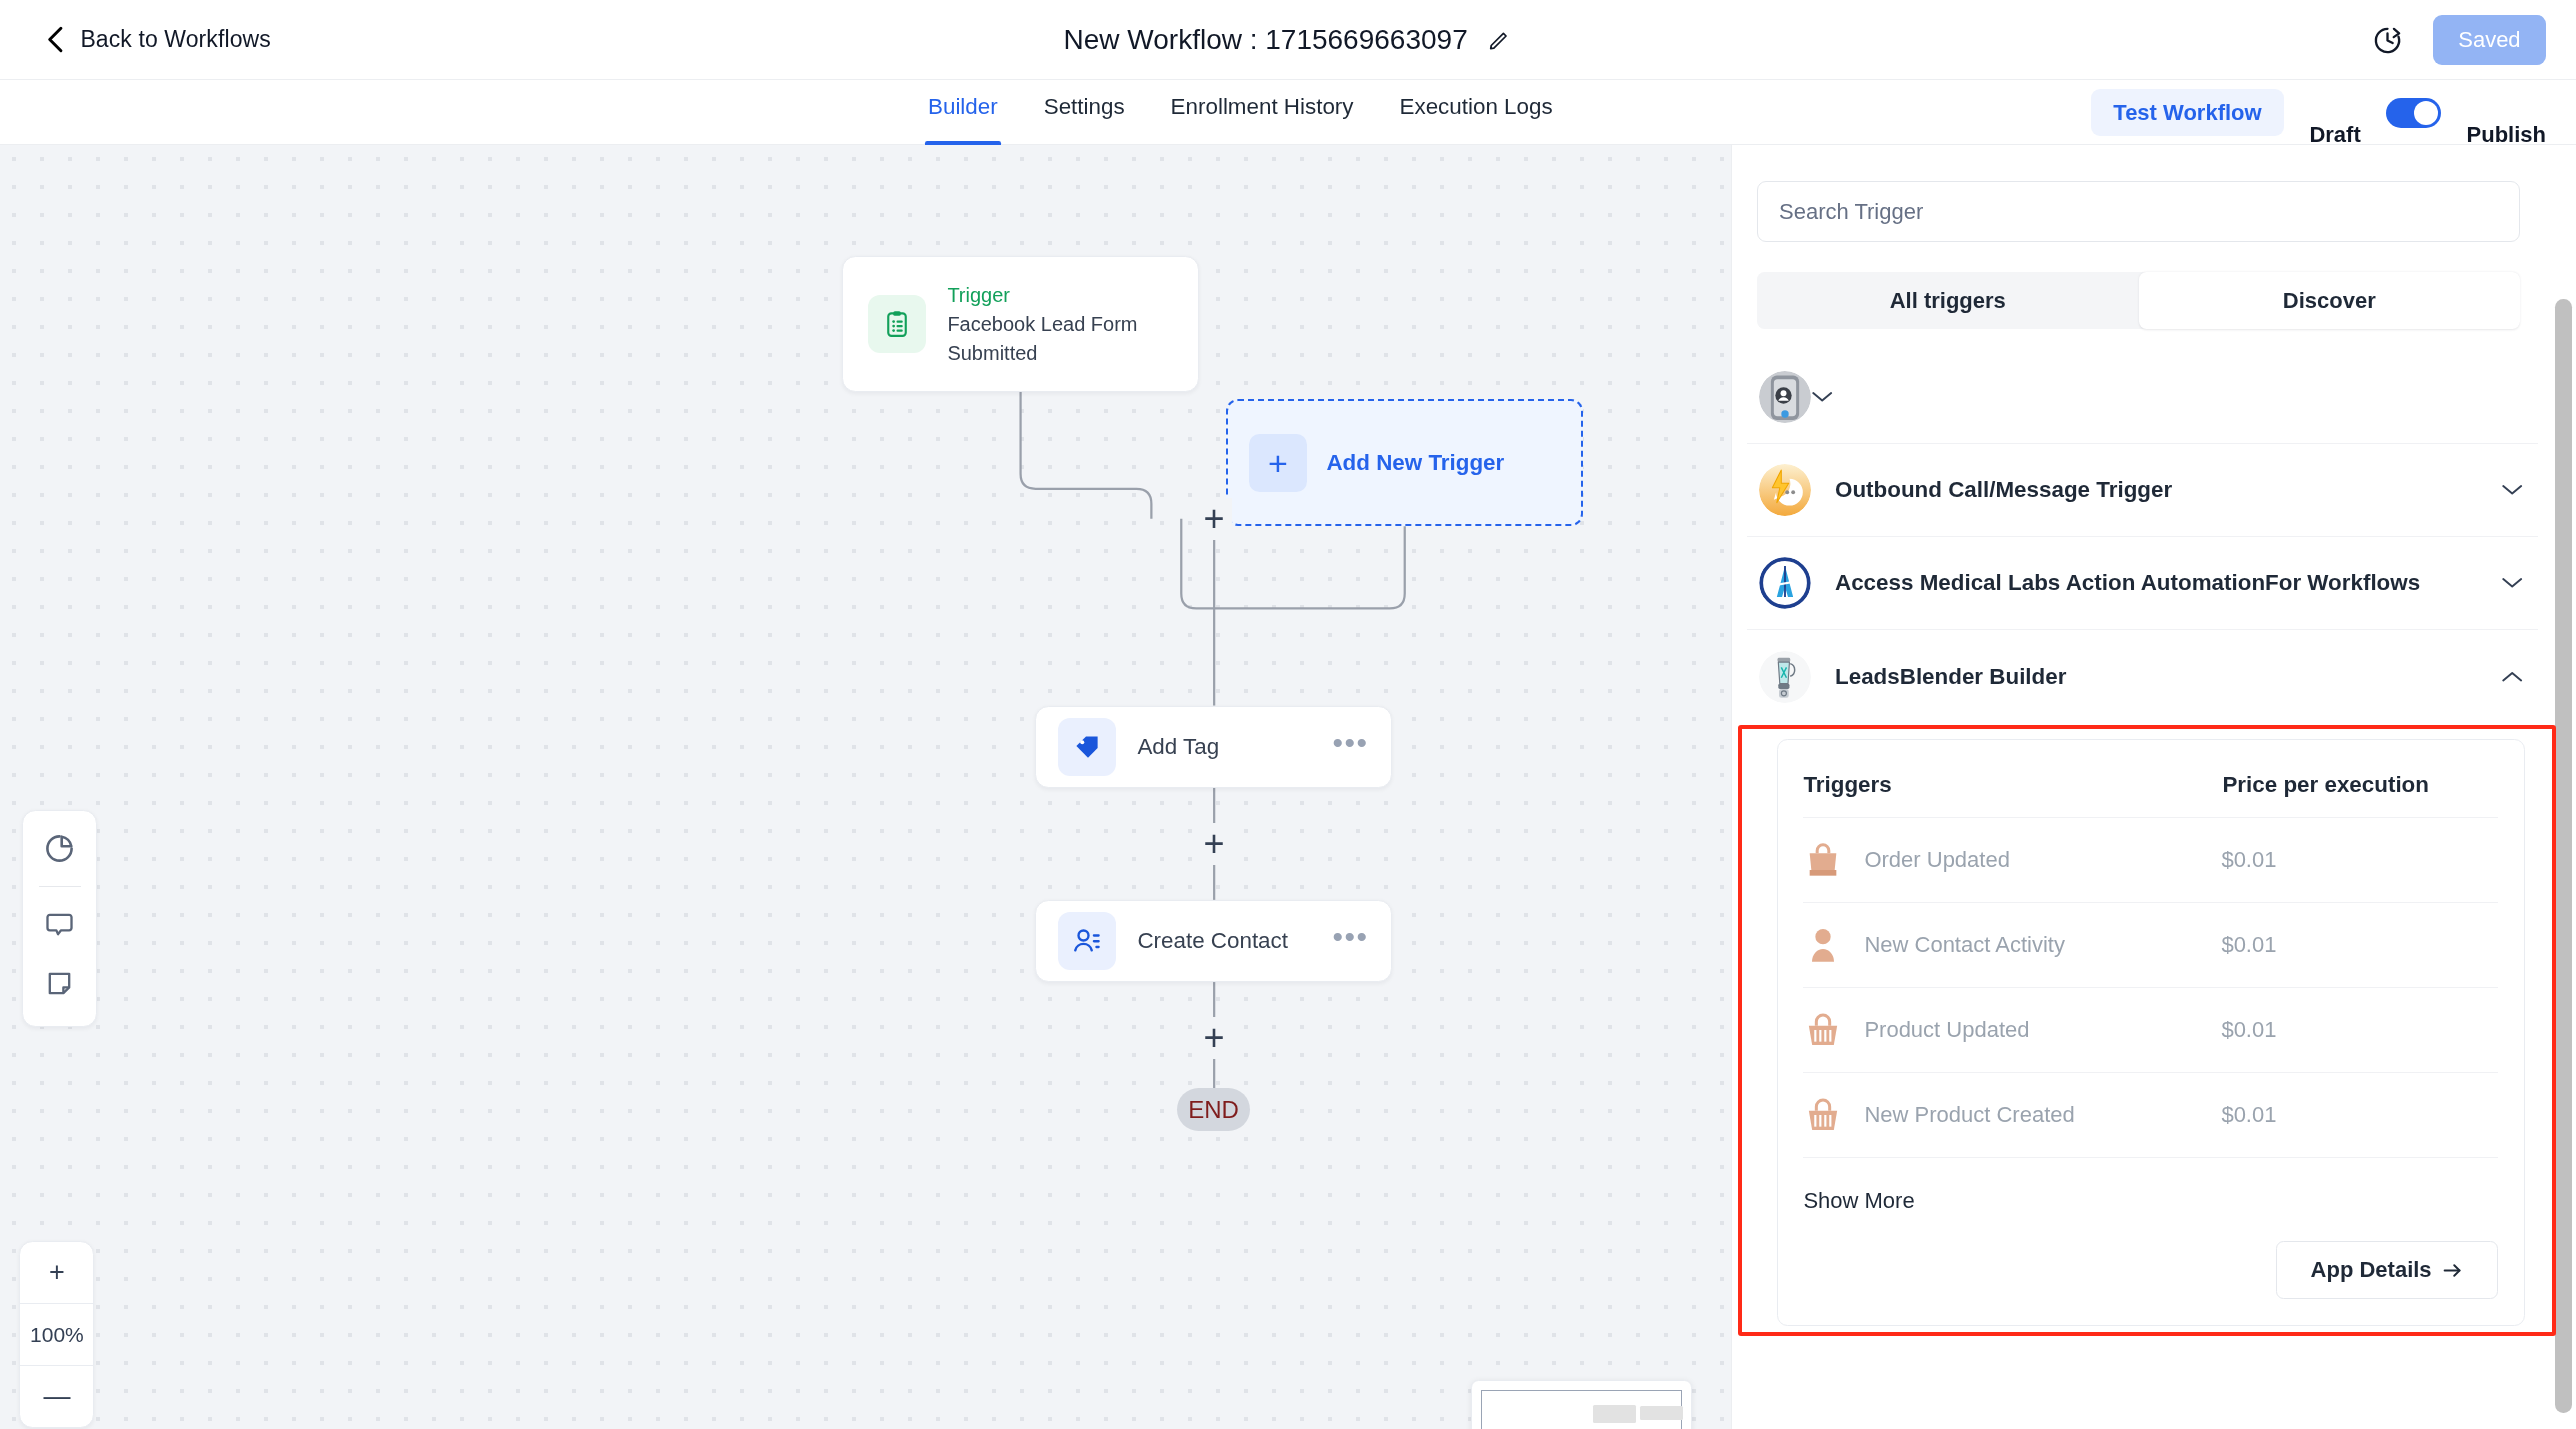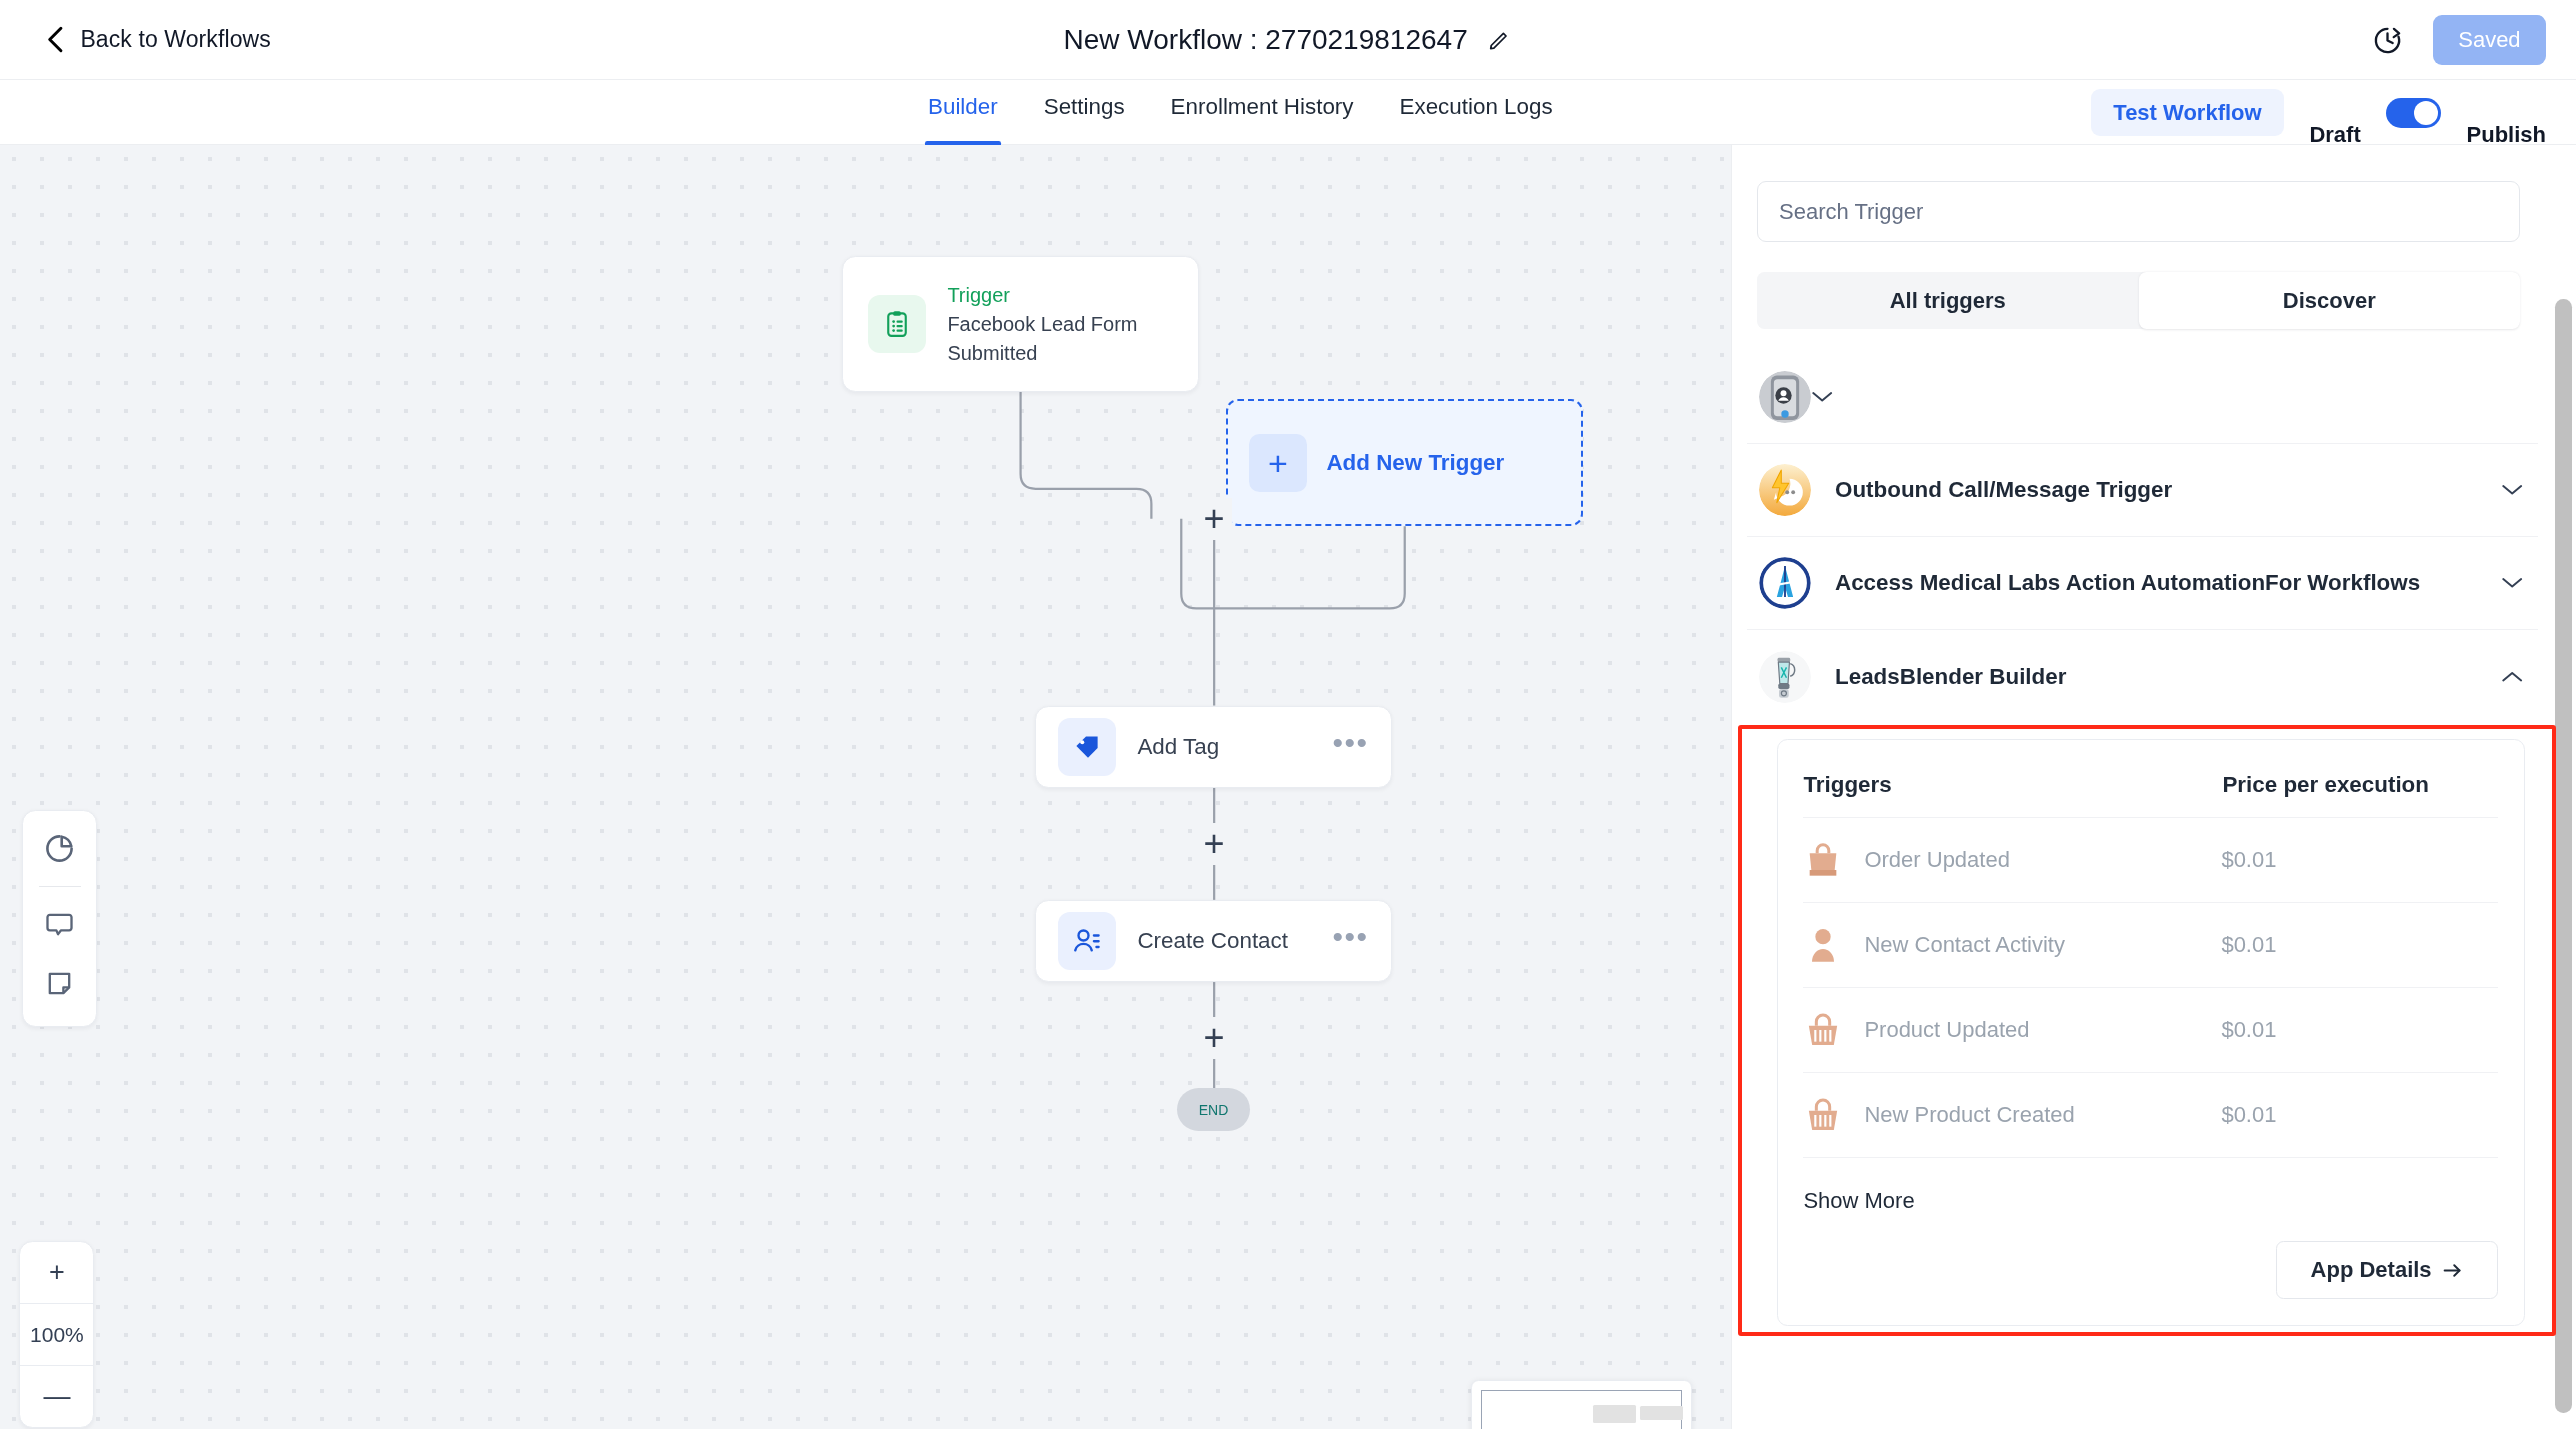--- a/index.html
+++ b/index.html
@@ -124,22 +124,22 @@
   .node-tag { left: 1035px; top: 561px; width: 357px; height: 82px; padding: 0 22.4px; }
   .node-contact { left: 1035px; top: 755px; width: 357px; height: 82px; padding: 0 22.4px; }
 
   .junction-plus {
     position: absolute; font-size: 36px; color: #344054; line-height: 1;
     background: #f2f4f7; padding: 3px 7.5px; transform: translate(-50%,-50%);
     cursor: pointer; user-select: none;
   }
   .end-node {
     position: absolute; left: 1177px; top: 943px; width: 73px; height: 43px;
-    background: #d3d7de; border-radius: 22px; color: #0f766e;
-    font-size: 14px; display: flex; align-items: center; justify-content: center;
+    background: #d3d7de; border-radius: 22px; color: #7f1d1d;
+    font-size: 24px; display: flex; align-items: center; justify-content: center;
   }
 
   
   .tool-panel {
     position: absolute; left: 22.4px; top: 665px; width: 75px; height: 217px;
     background: #ffffff; border: 1.5px solid #e9ecf1; border-radius: 13.5px;
     display: flex; flex-direction: column; align-items: center;
     padding-top: 16.4px; gap: 16.4px; box-shadow: 0 1.5px 4.5px rgba(16,24,40,.05);
   }
   .tool-btn { width: 42px; height: 42px; display: flex; align-items: center; justify-content: center; cursor: pointer; }
@@ -247,21 +247,21 @@
 
   <div class="topbar">
     <div class="back-btn">
       <svg class="back-chevron" viewBox="0 0 26 36">
         <polyline points="20,3 5,18 20,33" fill="none" stroke="#000" stroke-width="4" stroke-linecap="round" stroke-linejoin="round"></polyline>
       </svg>
       <span class="back-label">Back to Workflows</span>
     </div>
 
     <div class="title-wrap">
-      <span class="wf-title">New Workflow : 2770219812647</span>
+      <span class="wf-title">New Workflow : 1715669663097</span>
       <svg class="pencil-icon" viewBox="0 0 24 24">
         <path d="M4 17.5 L15.5 6 L18 8.5 L6.5 20 L3.5 20.5 Z" fill="none" stroke="#111827" stroke-width="1.6" stroke-linejoin="round"></path>
       </svg>
     </div>
 
     <div class="topbar-right">
       <svg class="history-icon" viewBox="0 0 24 24">
         <path d="M12 3a9 9 0 1 0 8.5 6" fill="none" stroke="#111827" stroke-width="1.8" stroke-linecap="round"></path>
         <polyline points="17,3 21,6.5 16.8,9.4" fill="none" stroke="#111827" stroke-width="1.8" stroke-linecap="round" stroke-linejoin="round"></polyline>
         <polyline points="12,6.5 12,12 16,14" fill="none" stroke="#111827" stroke-width="1.8" stroke-linecap="round" stroke-linejoin="round"></polyline>

